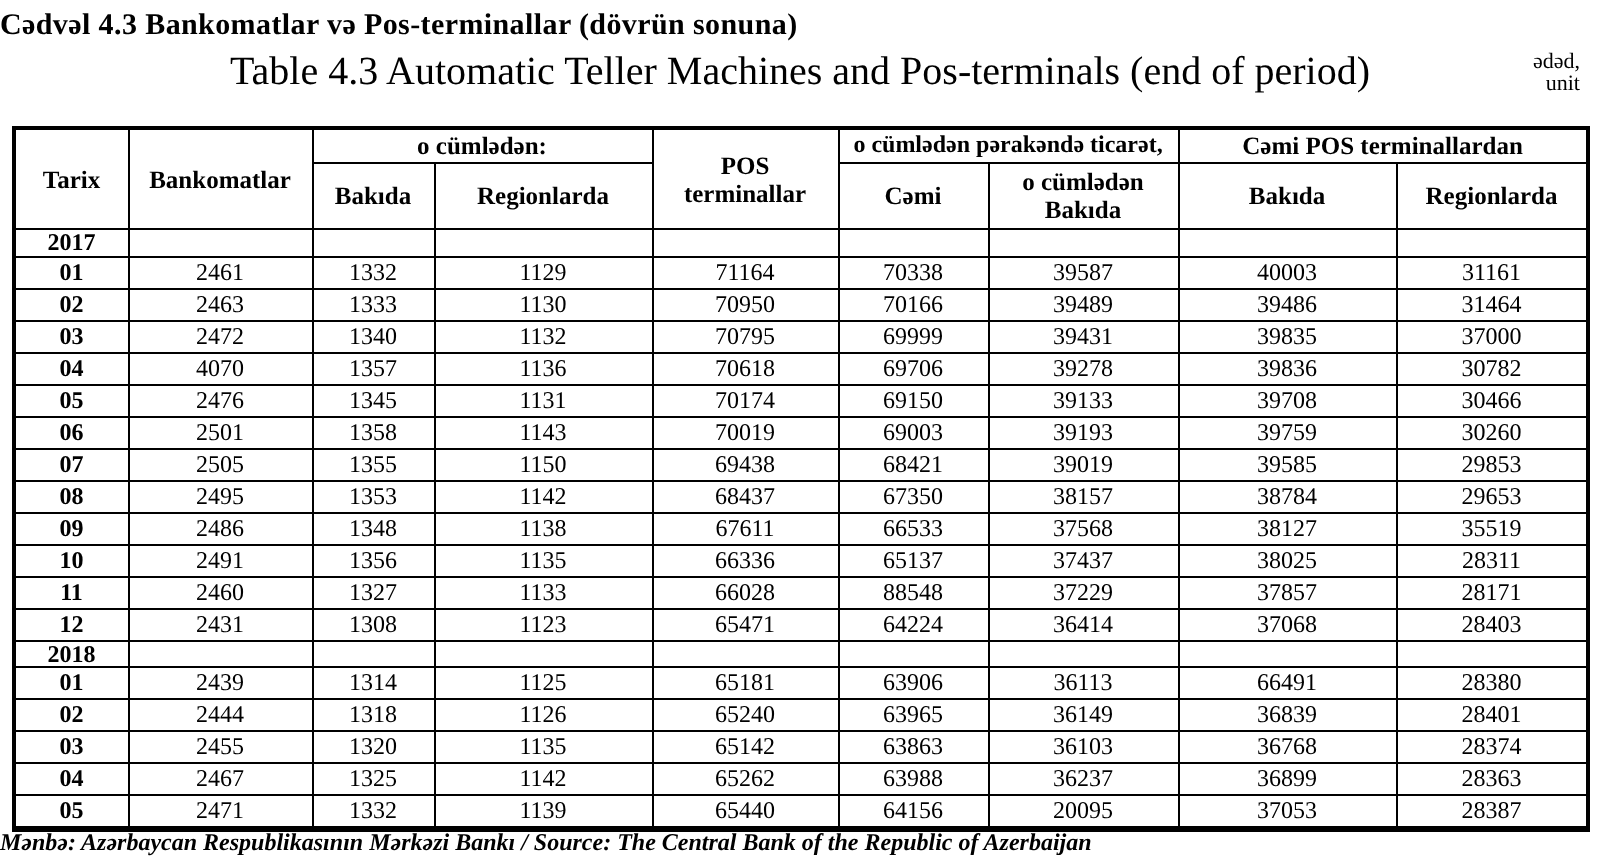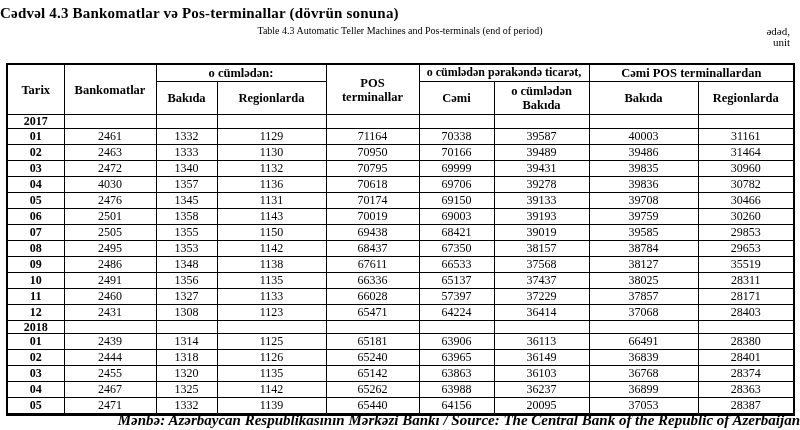--- a/index.html
+++ b/index.html
@@ -13,21 +13,21 @@
   }
   .title {
     text-align: left;
     font-weight: bold;
     font-size: 15px;
     padding-top: 5px;
     letter-spacing: 0.2px;
   }
   .subtitle {
     text-align: center;
-    font-size: 10px;
+    font-size: 20px;
     margin-top: 3px;
   }
   .unit-labels {
     position: absolute;
     top: 26px;
     right: 10px;
     text-align: right;
     font-size: 11px;
     line-height: 10.5px;
   }
@@ -67,24 +67,24 @@
     margin-top: 32px;
   }
   .data-table tbody td.month {
     font-weight: bold;
   }
   .source-line {
     position: absolute;
     bottom: 1px;
     left: 0;
     width: 100%;
-    text-align: right;
+    text-align: left;
     font-weight: bold;
     font-style: italic;
-    font-size: 15px;
+    font-size: 12px;
   }
 </style>
 </head>
 <body>
 
 <div class="title">Cədvəl 4.3 Bankomatlar və Pos-terminallar (dövrün sonuna)</div>
 <div class="subtitle">Table 4.3 Automatic Teller Machines and Pos-terminals (end of period)</div>
 
 <div class="unit-labels">
   <div>ədəd,</div>
@@ -157,25 +157,25 @@
       </tr>
       <tr>
         <td class="month">03</td>
         <td>2472</td>
         <td>1340</td>
         <td>1132</td>
         <td>70795</td>
         <td>69999</td>
         <td>39431</td>
         <td>39835</td>
-        <td>30960</td>
+        <td>37000</td>
       </tr>
       <tr>
         <td class="month">04</td>
-        <td>4030</td>
+        <td>4070</td>
         <td>1357</td>
         <td>1136</td>
         <td>70618</td>
         <td>69706</td>
         <td>39278</td>
         <td>39836</td>
         <td>30782</td>
       </tr>
       <tr>
         <td class="month">05</td>
@@ -242,21 +242,21 @@
         <td>37437</td>
         <td>38025</td>
         <td>28311</td>
       </tr>
       <tr>
         <td class="month">11</td>
         <td>2460</td>
         <td>1327</td>
         <td>1133</td>
         <td>66028</td>
-        <td>57397</td>
+        <td>88548</td>
         <td>37229</td>
         <td>37857</td>
         <td>28171</td>
       </tr>
       <tr>
         <td class="month">12</td>
         <td>2431</td>
         <td>1308</td>
         <td>1123</td>
         <td>65471</td>

